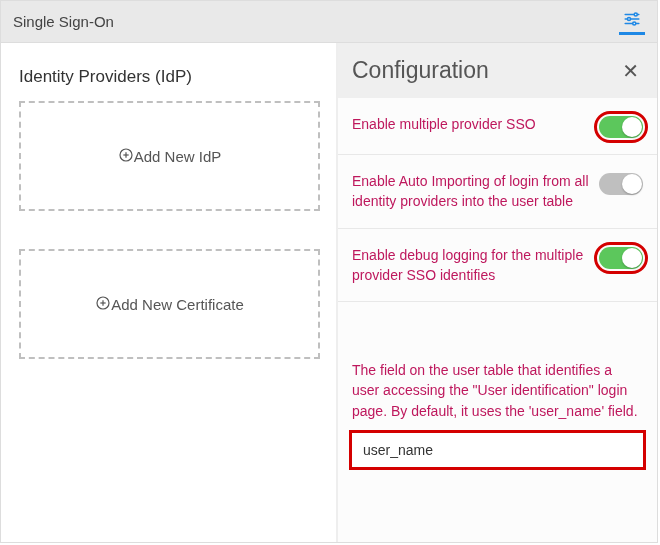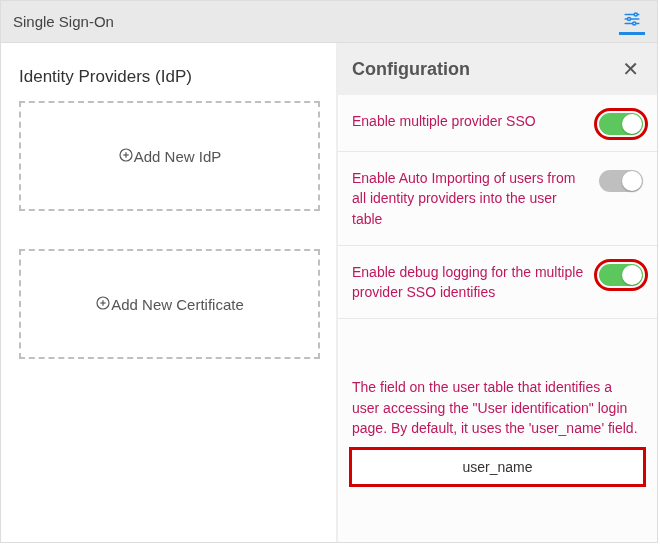--- a/index.html
+++ b/index.html
@@ -87,23 +87,23 @@
     overflow: hidden;
   }
   .config-header {
     background: #efefef;
     display: flex;
     align-items: center;
     justify-content: space-between;
     padding: 14px 14px;
   }
   .config-title {
-    font-size: 18px;
+    font-size: 23px;
     color: #555;
-    font-weight: 700;
+    font-weight: 400;
   }
   .close-btn {
     font-size: 20px;
     color: #555;
     cursor: pointer;
     line-height: 1;
     padding: 2px 4px;
   }
   .config-body {
     flex: 1;
@@ -142,21 +142,20 @@
     top: 1px;
     box-shadow: 0 1px 2px rgba(0,0,0,0.25);
   }
   .toggle.on { background: #5cc75c; }
   .toggle.on .knob { right: 1px; }
   .toggle.off { background: #bfbfbf; }
   .toggle.off .knob { right: 1px; }
   .highlight-red {
     outline: 3px solid #d40000;
     outline-offset: 2px;
-    text-align: center;
   }
   .field-input {
     width: 100%;
     border: 1px solid #ccc;
     padding: 8px 10px;
     font-size: 14px;
     color: #333;
     margin-top: 12px;
     font-family: inherit;
   }
@@ -225,21 +224,21 @@
       <div class="config-body">
 
         <div class="config-row">
           <div class="config-label">Enable multiple provider SSO</div>
           <div class="toggle on highlight-red">
             <div class="knob"></div>
           </div>
         </div>
 
         <div class="config-row">
-          <div class="config-label">Enable Auto Importing of users from all identity providers into the user table</div>
+          <div class="config-label">Enable Auto Importing of login from all identity providers into the user table</div>
           <div class="toggle off">
             <div class="knob"></div>
           </div>
         </div>
 
         <div class="config-row">
           <div class="config-label">Enable debug logging for the multiple provider SSO identifies</div>
           <div class="toggle on highlight-red">
             <div class="knob"></div>
           </div>

